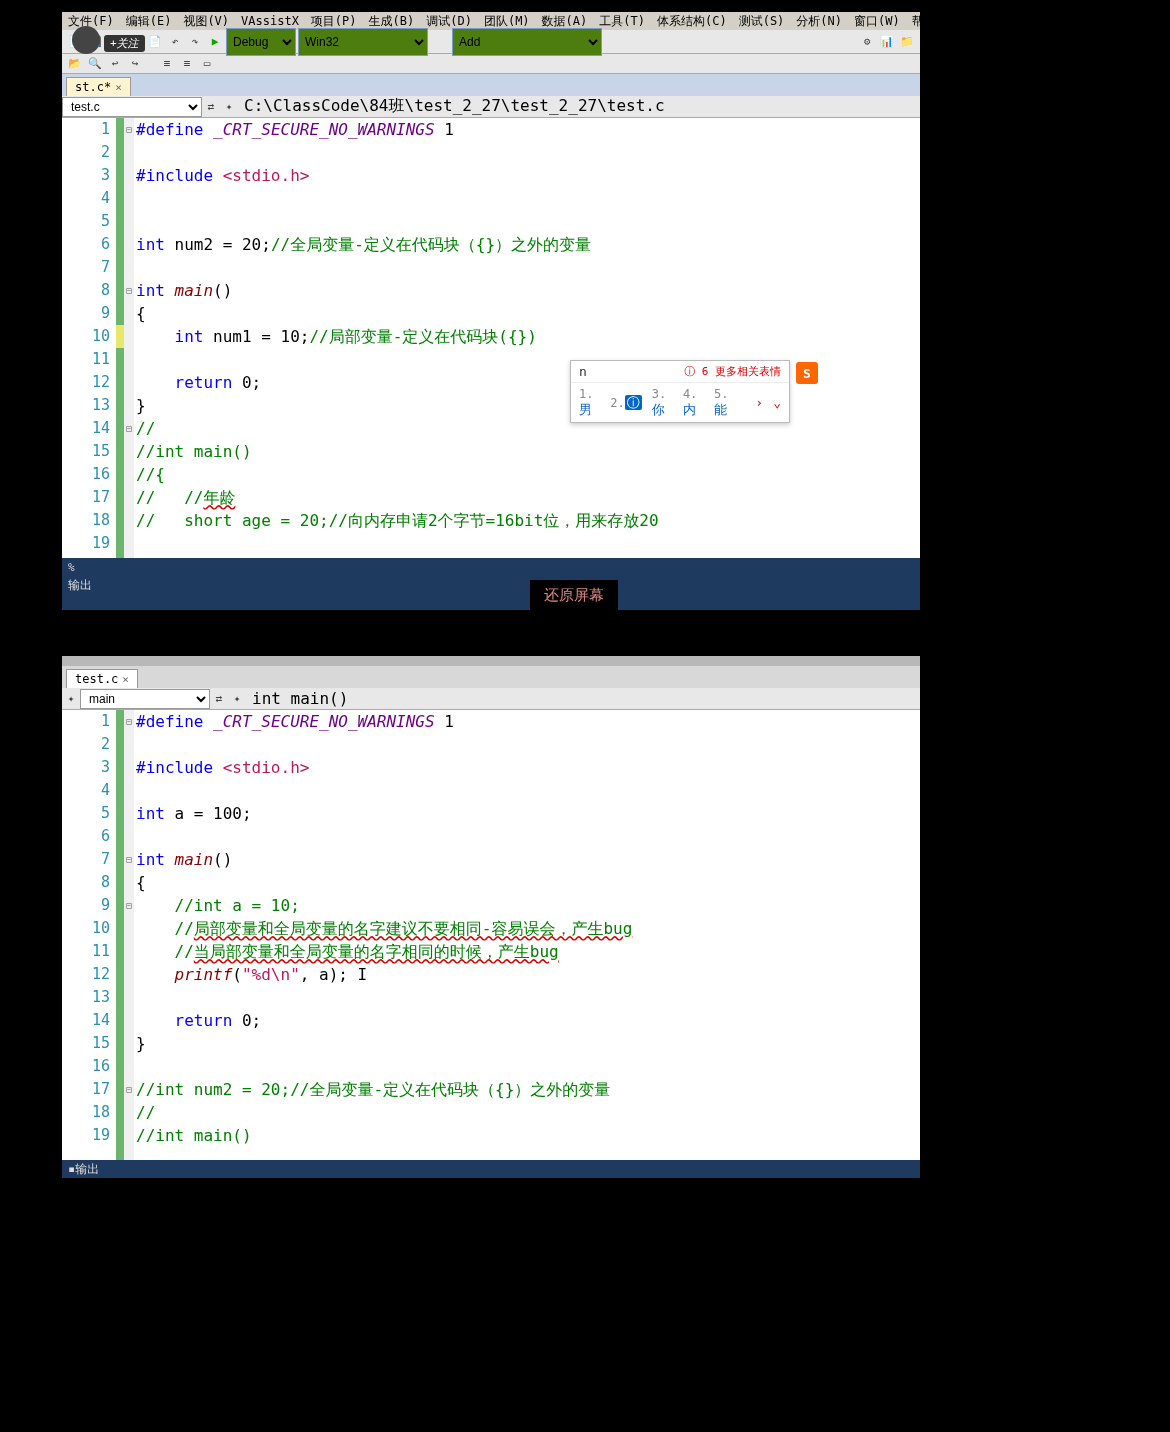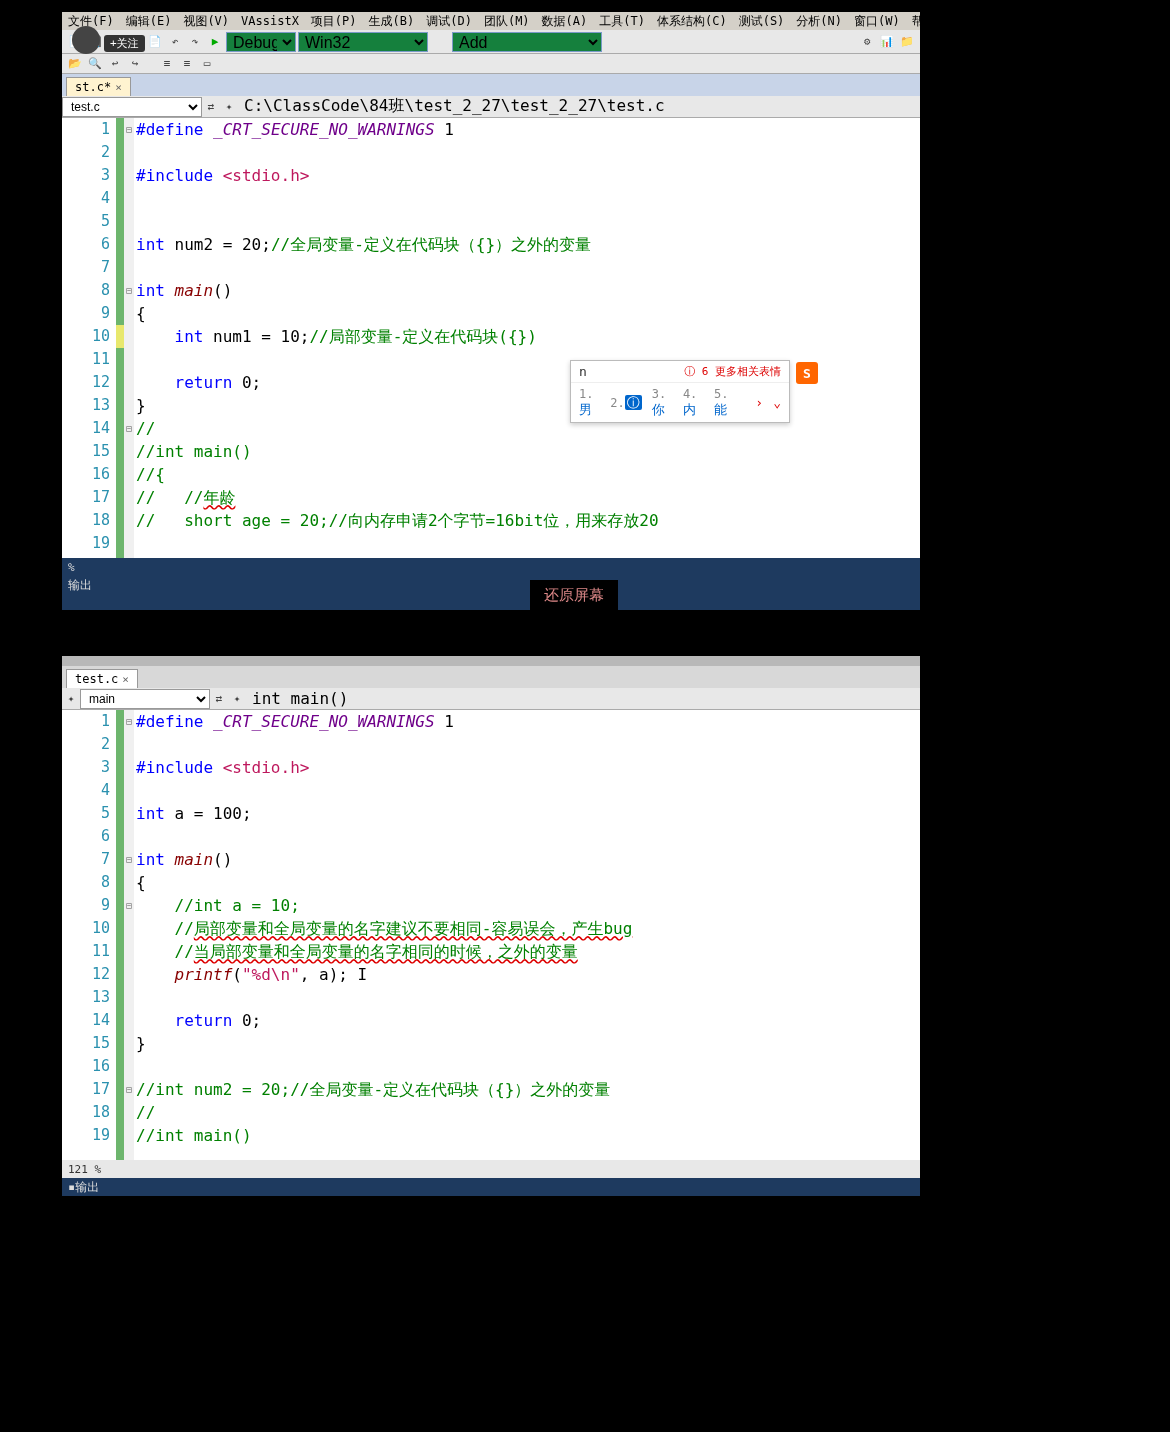--- a/index.html
+++ b/index.html
@@ -3,21 +3,21 @@
 <meta charset="utf-8">
 <style>
 * { margin:0; padding:0; box-sizing:border-box; }
 body { background:#000; font-family:Consolas,"Microsoft YaHei",monospace; font-size:14px; width:1170px; height:1432px; position:relative; }
 .pane { position:absolute; background:#fff; }
 .menubar { background:#d4d0c8; height:18px; display:flex; align-items:center; padding:0 4px; font-size:12px; gap:8px; overflow:hidden; }
 .menubar span { padding:0 2px; white-space:nowrap; }
 .toolbar { background:#e8e8e8; height:24px; display:flex; align-items:center; padding:0 4px; gap:2px; border-bottom:1px solid #aaa; }
 .toolbar2 { background:#e8e8e8; height:20px; display:flex; align-items:center; padding:0 4px; gap:2px; border-bottom:1px solid #aaa; }
 .tbtn { width:18px; height:18px; display:inline-flex; align-items:center; justify-content:center; font-size:11px; color:#444; }
-.tsel { height:20px; font-size:16px; border:1px solid #7a9ac8; background:#15803d; padding:0 2px; }
+.tsel { height:28px; font-size:12px; border:1px solid #7a9ac8; background:#4d7c0f; padding:0 2px; }
 .tabbar { background:#c8d4e8; height:22px; display:flex; align-items:flex-end; padding:0 4px; }
 .tab { background:#fff3d0; padding:2px 8px; font-size:12px; border:1px solid #999; border-bottom:none; display:flex; align-items:center; gap:4px;text-align:center; }
 .tab .x { font-size:11px; color:#666; }
 .navbar { background:#e8e8e8; height:22px; display:flex; align-items:center; border-bottom:1px solid #aaa; }
 .navsel { height:20px; font-size:12px; border:1px solid #999; background:#fff; padding:0 4px; flex:0 0 auto; }
 .navpath { font-size:16px; padding:0 6px; }
 .editor { display:flex; background:#fff; height:440px; }
 .gutter { width:54px; text-align:right; background:#fff; color:#2b91af; padding-right:6px; }
 .gutter div { height:23px; line-height:23px; font-size:15px; }
 .marginbar { width:8px; background:#6db56d; }
@@ -175,21 +175,21 @@
   <div class="statusbar">
       <span>%   </span>
     </div>
   <div class="output">
       <span>输出</span>
     </div>
   <div class="outputbar2"></div>
 </div>
 
 <div class="avatar" style="left:72px; top:26px;"></div>
-<div class="follow-btn" style="left:104px; top:35px;">+关注</div>
+<div class="follow-btn" style="left:104px; top:35px;font-style:italic;">+关注</div>
 
 <div class="restore-btn" style="left:530px; top:580px;">还原屏幕</div>
 
 <div class="ime" style="left:570px; top:360px; width:220px;">
   <div class="ime-top">
     <span style="color:#333">n</span>
     <span style="color:#d00; font-size:11px">ⓘ 6 更多相关表情</span>
   </div>
   <div class="ime-bot" id="imeopts">
       <span class="ime-opt"><span class="n">1.</span><span class="w" style="">男</span></span>
@@ -267,31 +267,28 @@
         <div class="codeline" style="position: relative;"><span class="kw">#define</span> <span class="mac">_CRT_SECURE_NO_WARNINGS</span> 1</div>
         <div class="codeline" style="position: relative;"></div>
         <div class="codeline" style="position: relative;"><span class="kw">#include</span> <span class="str">&lt;stdio.h&gt;</span></div>
         <div class="codeline" style="position: relative;"></div>
         <div class="codeline" style="position: relative;"><span class="ty">int</span> a = 100;</div>
         <div class="codeline" style="position: relative;"></div>
         <div class="codeline" style="position: relative;"><span class="ty">int</span> <span class="fn">main</span>()</div>
         <div class="codeline" style="position: relative;">{</div>
         <div class="codeline" style="position: relative;">    <span class="cmt">//int a = 10;</span></div>
         <div class="codeline" style="position: relative;">    <span class="cmt">//<span class="underline">局部变量和全局变量的名字建议不要相同-容易误会，产生bug</span></span></div>
-        <div class="codeline" style="position: relative;">    <span class="cmt">//<span class="underline">当局部变量和全局变量的名字相同的时候，之外的变量</span></span></div>
+        <div class="codeline" style="position: relative;">    <span class="cmt">//<span class="underline">当局部变量和全局变量的名字相同的时候，产生bug</span></span></div>
         <div class="codeline" style="position: relative;">    <span class="fn">printf</span>(<span class="str">"%d\n"</span>, a); I</div>
         <div class="codeline" style="position: relative;"></div>
         <div class="codeline" style="position: relative;">    <span class="kw">return</span> 0;</div>
         <div class="codeline" style="position: relative;">}</div>
         <div class="codeline" style="position: relative;"></div>
         <div class="codeline" style="position: relative;"><span class="cmt">//int num2 = 20;//全局变量-定义在代码块（{}）之外的变量</span></div>
         <div class="codeline" style="position: relative;"><span class="cmt">//</span></div>
         <div class="codeline" style="position: relative;"><span class="cmt">//int main()</span></div>
       </div>
     </div>
-  <div class="statusbar" style="background:#e8e8e8;color:#333">
-      <span>121 %  </span>
-    </div>
   <div class="output">
       <span>▪ </span>
       <span>输出</span>
     </div>
 </div>
 
 </body></html>

